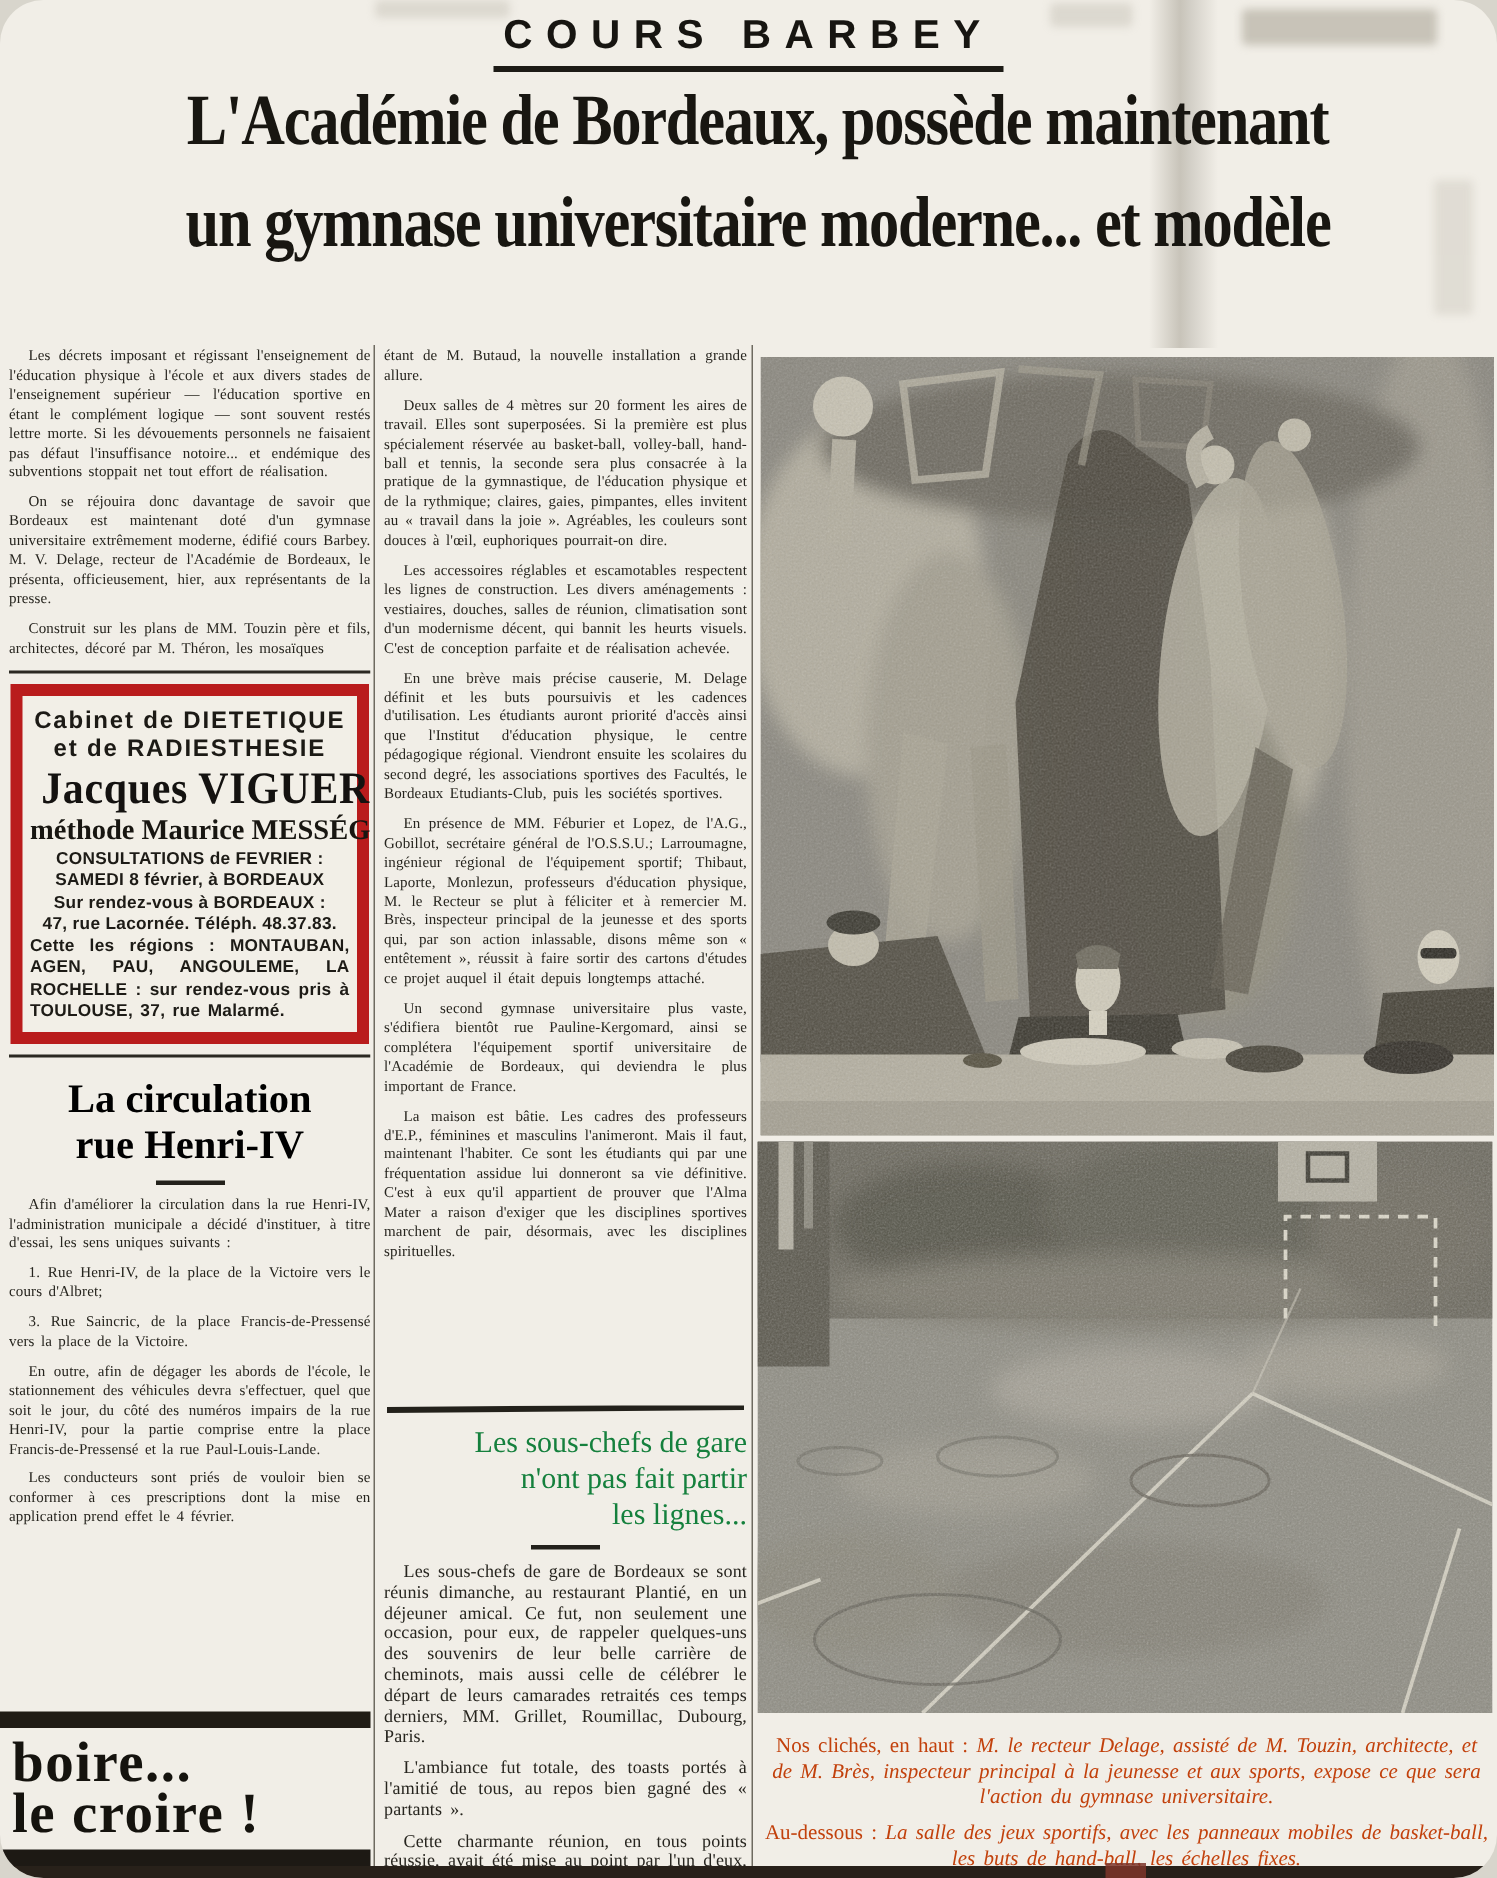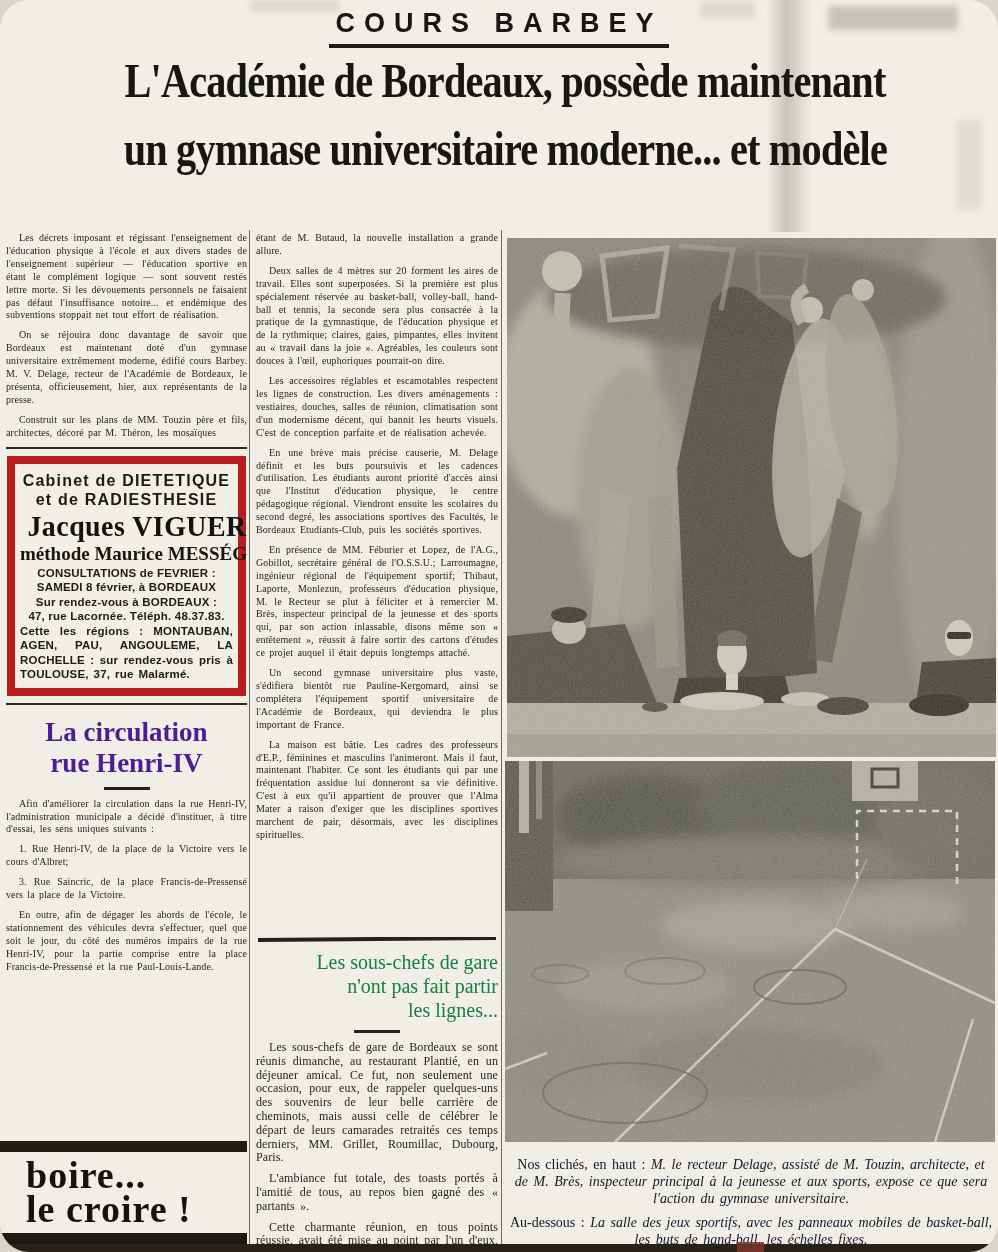--- a/index.html
+++ b/index.html
@@ -43,38 +43,38 @@
   p.body.noindent{text-indent:0;}
   
   .adbox{border:8px solid #b91c1c;padding:7px 5px 6px 5px;margin:6px 1px 4px 1px;text-align:center;background:#f2efe7;}
   .ad-l1,.ad-l2{font-family:"Liberation Sans",sans-serif;font-weight:700;font-size:16px;line-height:19px;letter-spacing:1.2px;color:#1c1a15;}
   .ad-name{font-weight:700;font-size:30px;line-height:33px;letter-spacing:.5px;color:#141210;
     display:block;transform:scaleX(.93);transform-origin:center;white-space:nowrap;}
   .ad-method{font-weight:700;font-size:19px;line-height:24px;color:#181611;white-space:nowrap;}
   .ad-det{font-family:"Liberation Sans",sans-serif;font-weight:700;font-size:11.5px;line-height:14.5px;letter-spacing:.2px;color:#1d1b16;}
   .ad-det.just{text-align:justify;word-spacing:1.5px;}
   
-  .circ-title{text-align:center;font-weight:700;font-size:27px;line-height:31px;margin-top:12px;color:#4c1d95;}
+  .circ-title{text-align:center;font-weight:700;font-size:27px;line-height:31px;margin-top:12px;color:#000000;}
   
   .sc-top{height:4px;background:#23211b;margin:0 2px 9px 2px;transform:rotate(-.5deg);}
   .sc-title{text-align:right;font-weight:400;font-size:20px;line-height:24px;color:#15803d;}
   .sc .body{font-size:12px;line-height:13.8px;word-spacing:2.2px;}
   
   .boire{position:absolute;left:0;top:1141px;width:247px;}
   .boire .bar{height:11px;background:#201c15;}
   .boire .bar.b2{height:12px;background:#1d1914;margin-top:2px;}
   .boire .txt{font-weight:700;font-size:38px;line-height:34px;letter-spacing:1px;
-    padding:6px 0 5px 26px;color:#15130e;}
+    padding:6px 0 5px 8px;color:#15130e;}
   
   .photo{position:absolute;}
   .photo svg{display:block;}
   
   .caption{position:absolute;left:508px;top:1156px;width:486px;}
   .caption p{margin:0 0 7px 0;font-size:14px;line-height:17px;text-align:center;
-    font-style:italic;color:#0f172a;word-spacing:2px;}
+    font-style:italic;color:#c2410c;word-spacing:2px;}
   .caption .pre{font-style:normal;}
   
   .bottom-bar{position:absolute;left:0;top:1244px;width:998px;height:8px;background:#28211a;}
   .bottom-red{position:absolute;left:737px;top:1242px;width:27px;height:10px;background:#7c352a;opacity:.85;}
 </style>
 </head>
 <body>
 
 <div class="page">
 
@@ -118,20 +118,21 @@
 
     <div class="circ-title">
       <span>La circulation</span><br>
       <span>rue Henri-IV</span>
     </div>
     <div class="minirule"></div>
     <p class="body">Afin d'améliorer la circulation dans la rue Henri-IV, l'administration municipale a décidé d'instituer, à titre d'essai, les sens uniques suivants :</p>
     <p class="body">1. Rue Henri-IV, de la place de la Victoire vers le cours d'Albret;</p>
     <p class="body">3. Rue Saincric, de la place Francis-de-Pressensé vers la place de la Victoire.</p>
     <p class="body">En outre, afin de dégager les abords de l'école, le stationnement des véhicules devra s'effectuer, quel que soit le jour, du côté des numéros impairs de la rue Henri-IV, pour la partie comprise entre la place Francis-de-Pressensé et la rue Paul-Louis-Lande.</p>
+    <p class="body">Les conducteurs sont priés de vouloir bien se conformer à ces prescriptions dont la mise en application prend effet le 4 février.</p>
   </div>
 
   <div class="boire">
     <div class="bar"></div>
     <div class="txt">
       <span>boire...</span><br>
       <span>le croire !</span>
     </div>
     <div class="bar b2"></div>
   </div>

